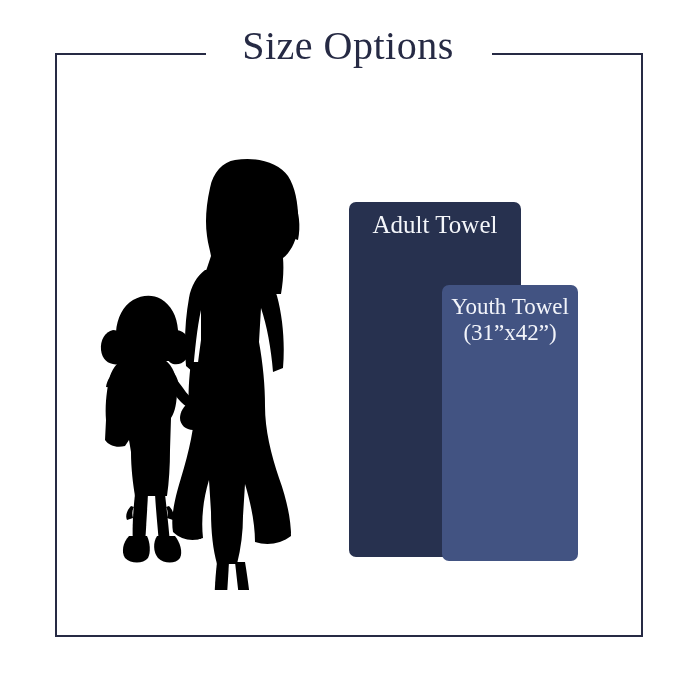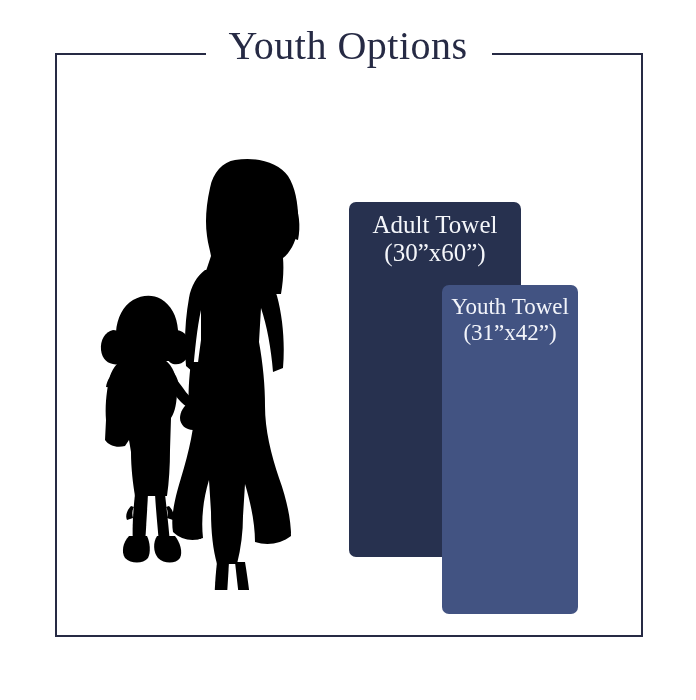--- a/index.html
+++ b/index.html
@@ -95,21 +95,21 @@
   #bar-adult .bar-label {
     top: 9px;
     color: #f4f6fa;
     font-size: 25px;
   }
 
   #bar-youth {
     left: 442px;
     top: 285px;
     width: 136px;
-    height: 329px;
+    height: 276px;
     background: #425382;
   }
   #bar-youth .bar-label {
     top: 9px;
     color: #f2f4fa;
     font-size: 23px;
   }
 
   #bar-hand {
     left: 520px;
@@ -136,21 +136,21 @@
 </style>
 </head>
 <body>
 
 <div id="page">
 
   <div id="frame"></div>
   <div id="frame-gap"></div>
 
   <div id="title-wrap">
-    <span id="title">Youth Options</span>
+    <span id="title">Size Options</span>
   </div>
 
   <div id="silhouettes">
     <svg viewBox="0 0 240 450" xmlns="http://www.w3.org/2000/svg" aria-hidden="true">
       <g fill="#000000">
 
         <path d="M150 20
                  C 138 22, 128 32, 125 48
                  C 121 66, 120 82, 122 96
                  C 123 104, 125 110, 126 116
@@ -264,21 +264,20 @@
         <path d="M72 396 C 68 402, 68 412, 73 418 C 79 424, 91 424, 95 418 C 98 412, 95 402, 90 396 Z"></path>
       </g>
     </svg>
   </div>
 
   <div id="bars">
 
     <div class="bar" id="bar-adult">
       <div class="bar-label">
         <div>Adult Towel</div>
-        <div>(30”x60”)</div>
       </div>
     </div>
 
     <div class="bar" id="bar-youth">
       <div class="bar-label">
         <div>Youth Towel</div>
         <div>(31”x42”)</div>
       </div>
     </div>
 

